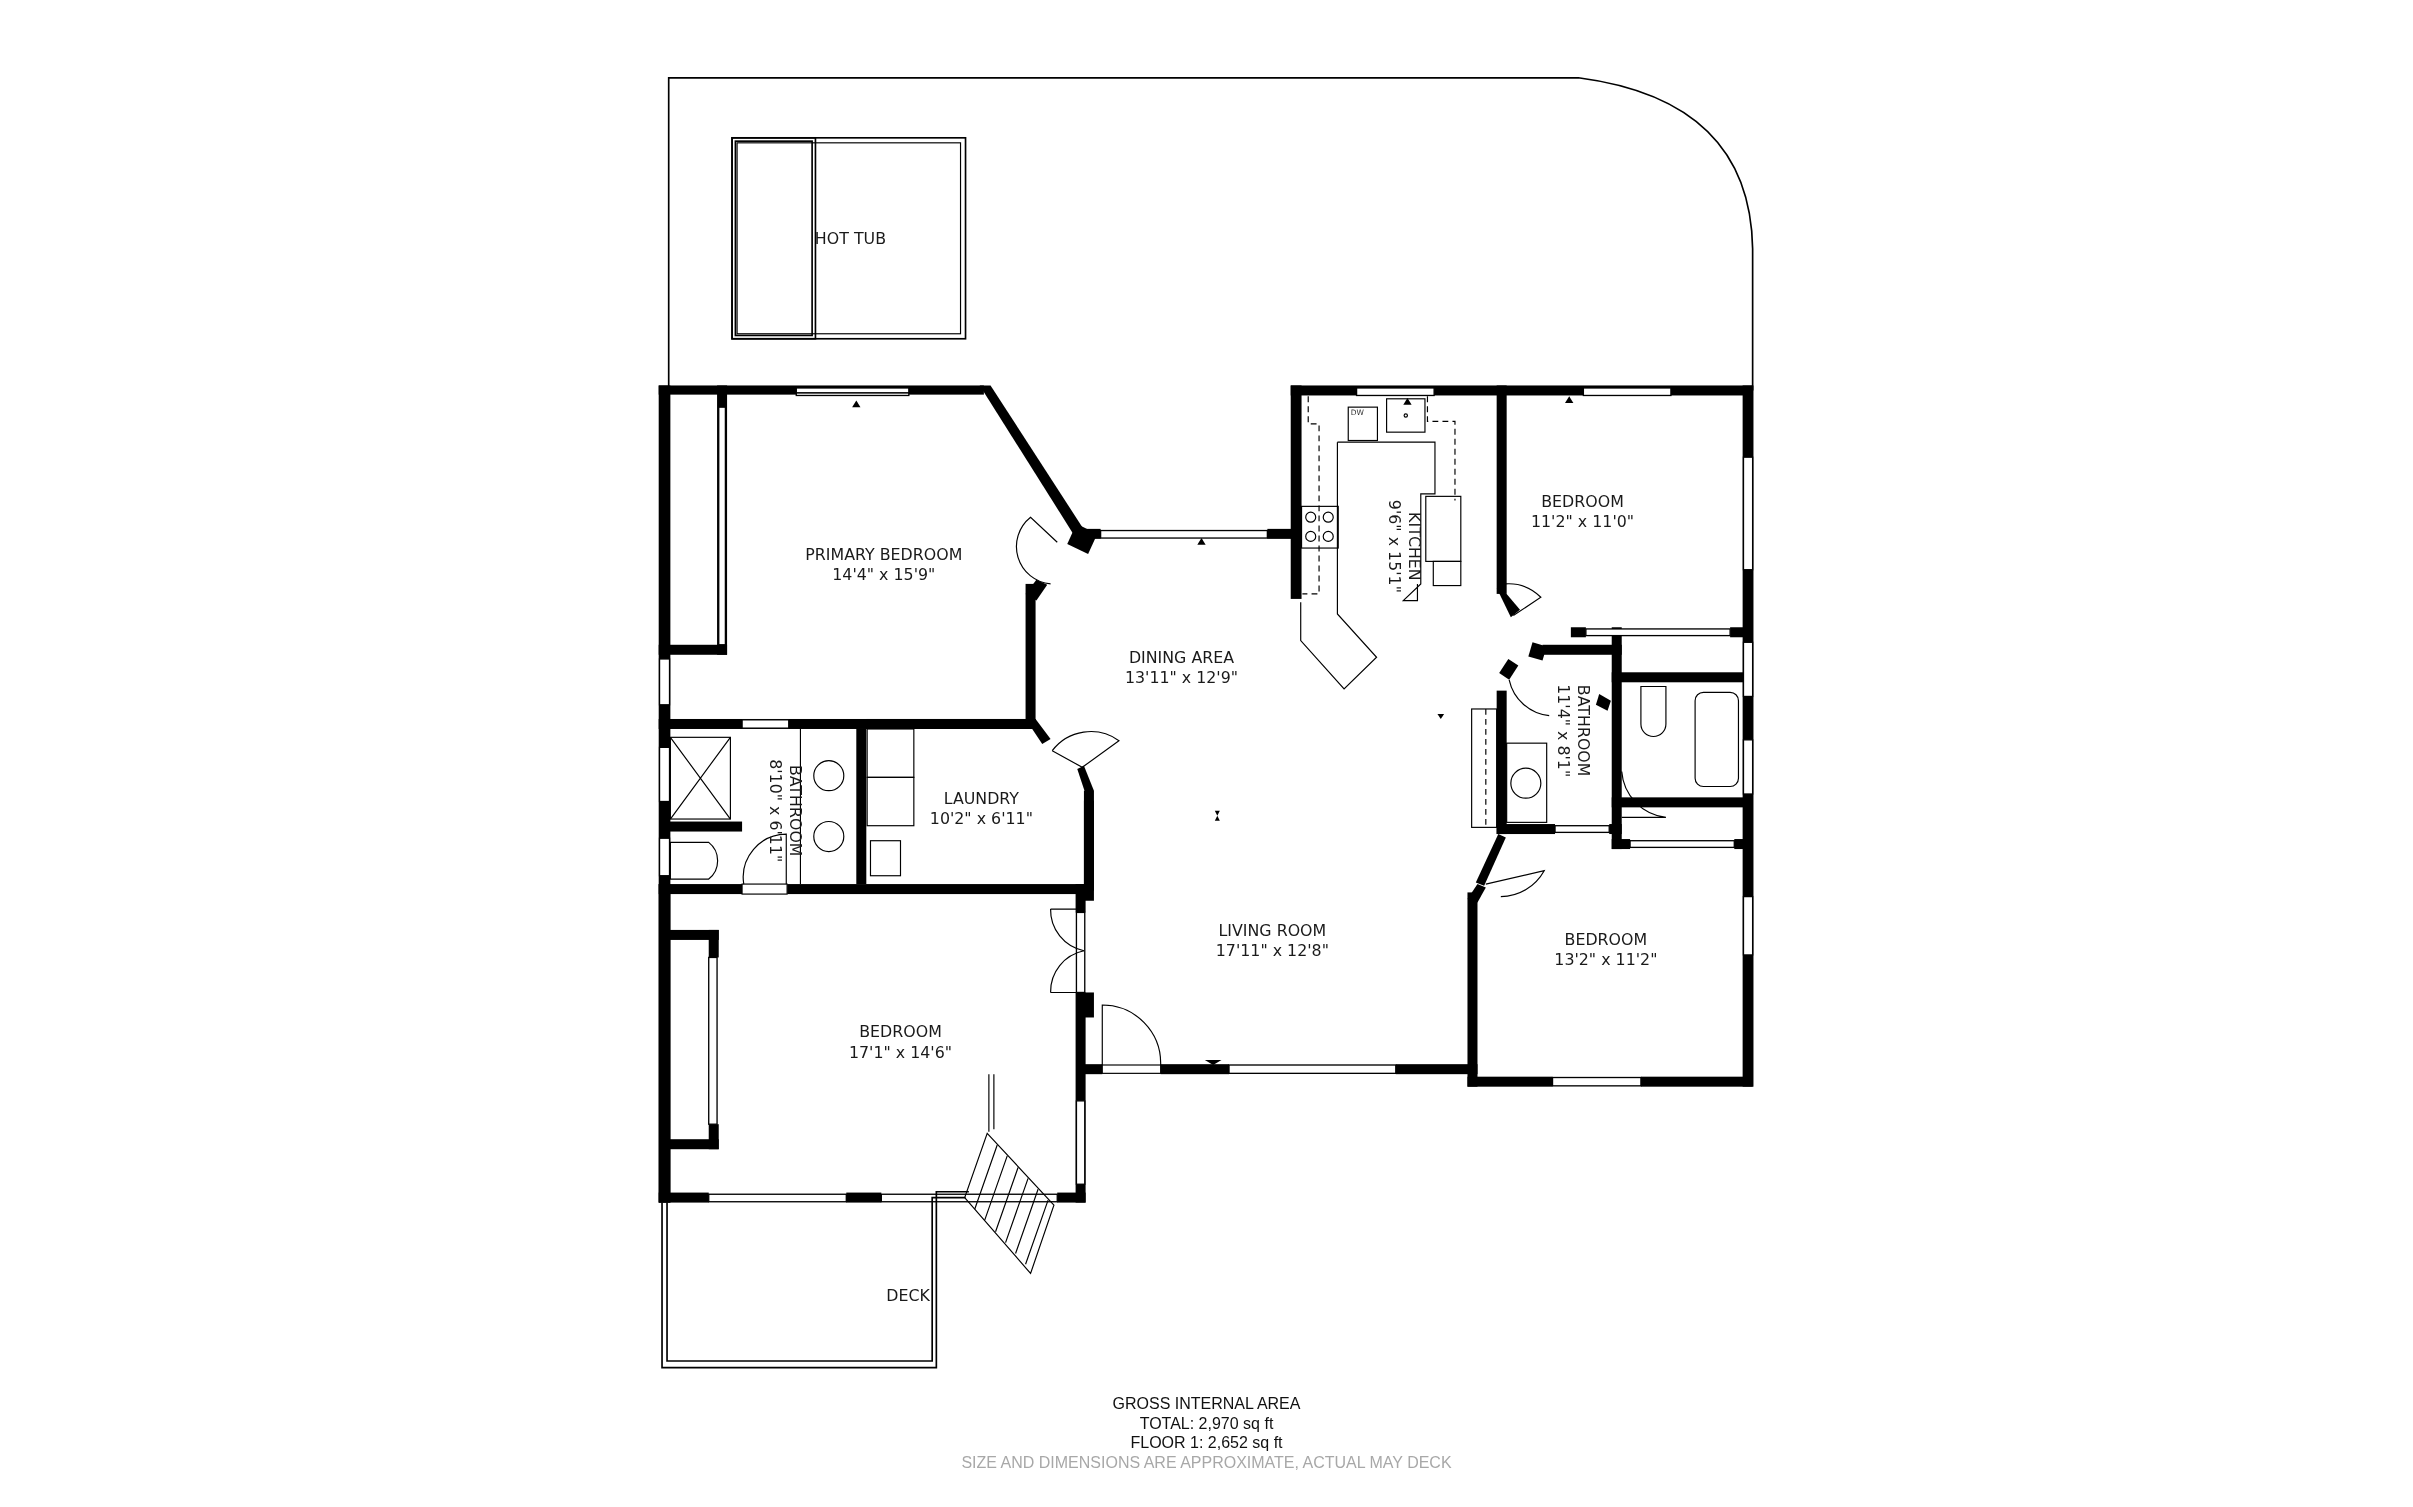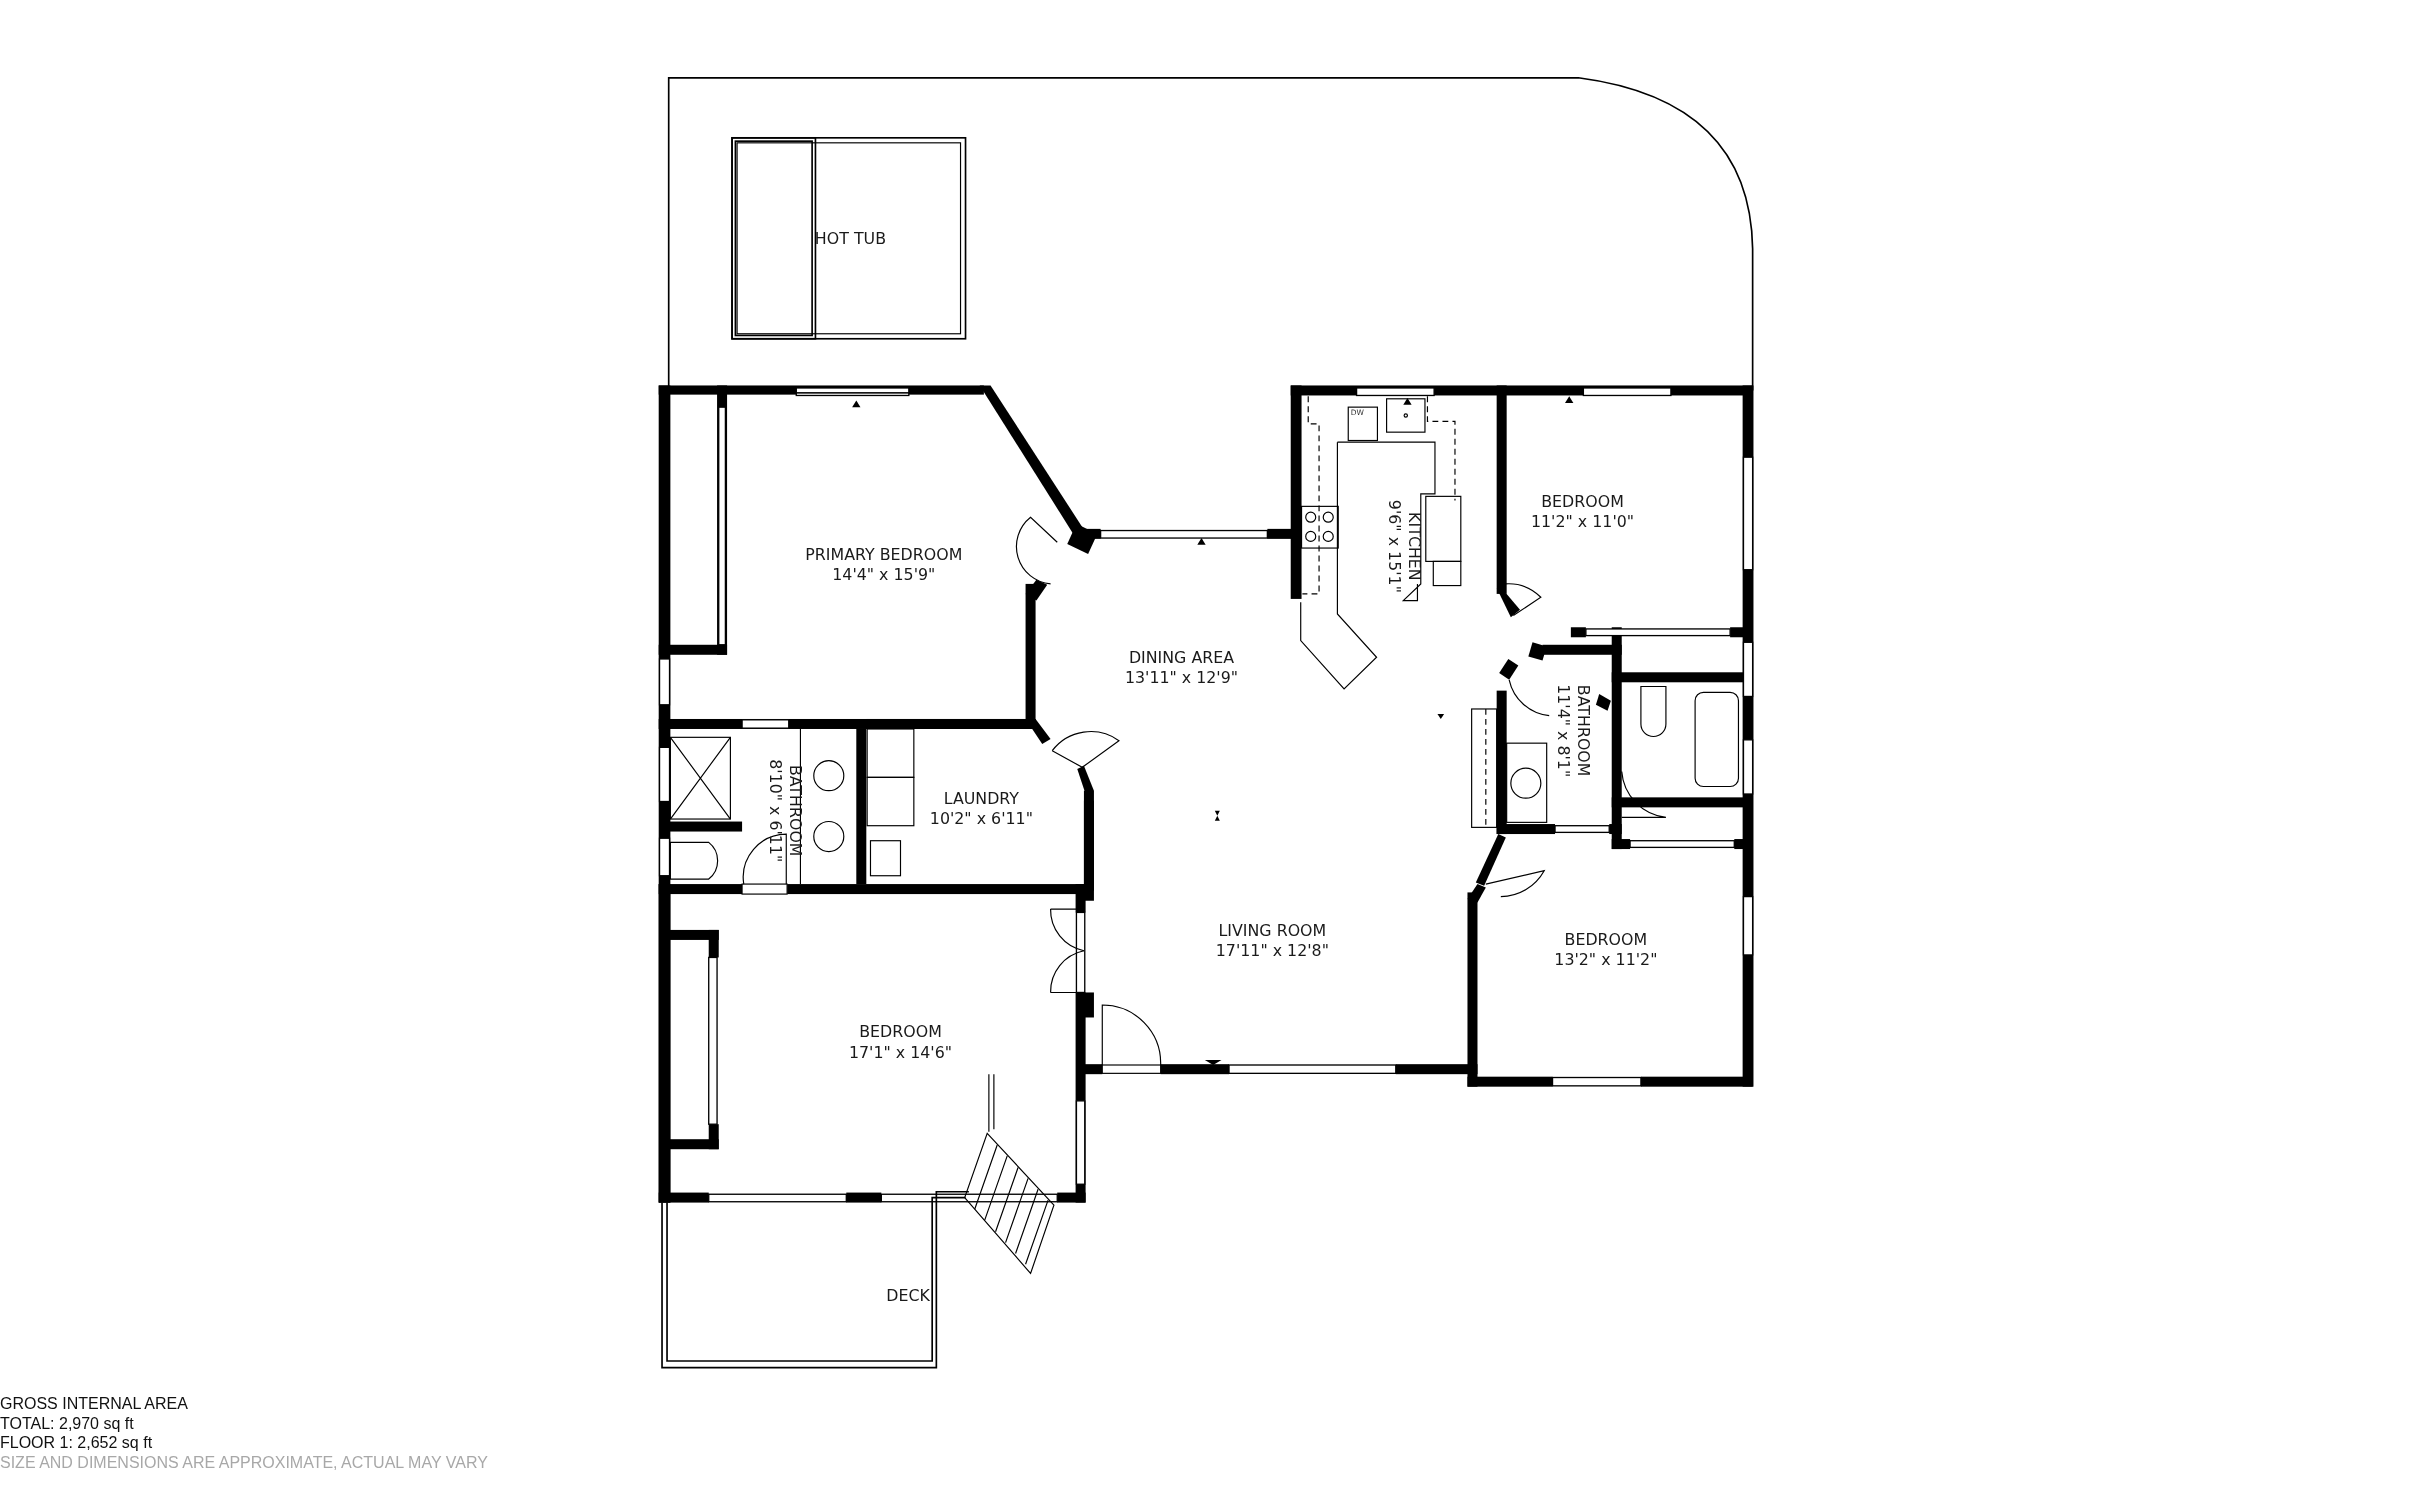--- a/index.html
+++ b/index.html
@@ -7,21 +7,21 @@
          font-family: "DejaVu Sans", "Liberation Sans", sans-serif; }
   #plan { position: absolute; left: 0; top: 0; width: 2413px; height: 1508px; }
   .wall { fill: #000; }
   .thin { fill: none; stroke: #000; stroke-width: 2; }
   .thin1 { fill: none; stroke: #000; stroke-width: 1.4; }
   .dash { fill: none; stroke: #000; stroke-width: 1.4; stroke-dasharray: 7 5; }
   .win { fill: #fff; stroke: #000; stroke-width: 1.6; }
   .door-gap { fill: #fff; stroke: #000; stroke-width: 1.4; }
   .room-name, .room-dim { font-family: "DejaVu Sans", sans-serif; font-size: 19px; fill: #1a1a1a; text-anchor: middle; }
   .tiny { font-family: "DejaVu Sans", sans-serif; font-size: 9px; fill: #333; }
-  .footer { position: absolute; left: 0; width: 2413px; 
+  .footer { position: absolute; left: 0; width: 2413px; text-align: center;
             font-family: "Liberation Sans", "DejaVu Sans", sans-serif; font-size: 16px; color: #111; line-height: 19.6px; }
   .footer .note { color: #a8a8a8; }
   .floor-label { position: absolute; left: 32px; top: 1512px; font-family: "Liberation Sans", "DejaVu Sans", sans-serif;
                  font-size: 17.5px; color: #9a9a9a; }
   .mark { fill: #000; }
 </style>
 </head>
 <body>
 
 <svg id="plan" viewBox="0 0 2894 1808" xmlns="http://www.w3.org/2000/svg">
@@ -299,17 +299,17 @@
 
     <text class="room-name" x="1080" y="1244">BEDROOM</text>
     <text class="room-dim" x="1080" y="1268">17'1" x 14'6"</text>
   </g>
 </svg>
 
 <div class="footer" style="top:1394px;">
   <div>GROSS INTERNAL AREA</div>
   <div>TOTAL: 2,970 sq ft</div>
   <div>FLOOR 1: 2,652 sq ft</div>
-  <div class="note">SIZE AND DIMENSIONS ARE APPROXIMATE, ACTUAL MAY VARY</div>
+  <div class="note">SIZE AND DIMENSIONS ARE APPROXIMATE, ACTUAL MAY DECK</div>
 </div>
 
 <div class="floor-label">FLOOR 1</div>
 
 
 </body></html>

